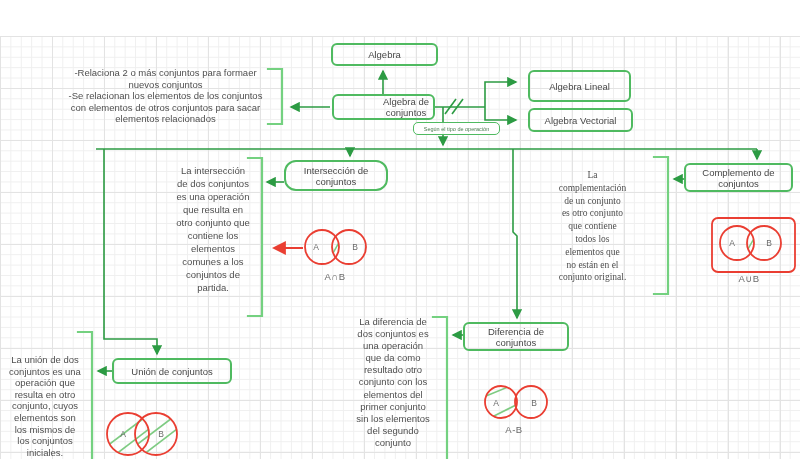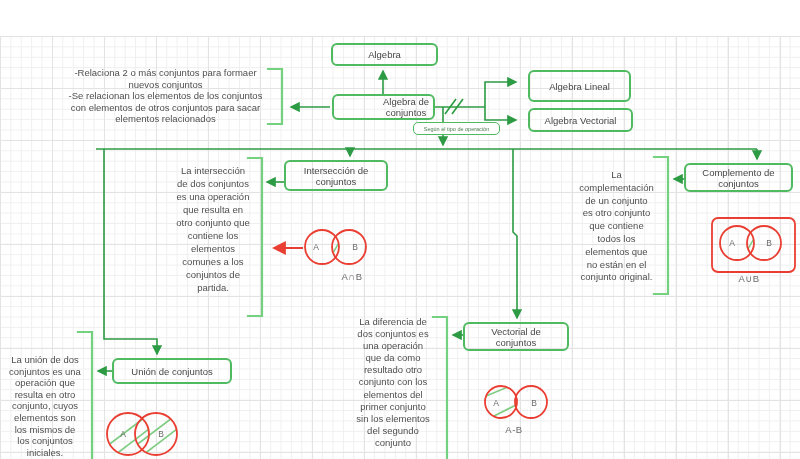--- a/index.html
+++ b/index.html
@@ -166,49 +166,49 @@
   <div class="node" style="left:331px;top:7px;width:107px;height:23px;">Algebra</div>
 
   <div class="node" style="left:332px;top:58px;width:103px;height:26px;padding-left:45px;">Algebra de conjuntos</div>
 
   <div class="mininode" style="left:413px;top:86px;width:87px;height:13px;">Según el tipo de operación</div>
 
   <div class="node" style="left:528px;top:34px;width:103px;height:32px;">Algebra Lineal</div>
 
   <div class="node" style="left:528px;top:72px;width:105px;height:24px;">Algebra Vectorial</div>
 
-  <div class="node" style="left:284px;top:124px;width:104px;height:31px;">Intersección de
+  <div class="node" style="left:284px;top:124px;width:104px;height:31px;border-radius:12px;">Intersección de
 conjuntos</div>
 
   <div class="node" style="left:684px;top:127px;width:109px;height:29px;">Complemento de
 conjuntos</div>
 
   <div class="node" style="left:112px;top:322px;width:120px;height:26px;">Unión de conjuntos</div>
 
-  <div class="node" style="left:463px;top:286px;width:106px;height:29px;">Vectorial de
+  <div class="node" style="left:463px;top:286px;width:106px;height:29px;">Diferencia de
 conjuntos</div>
 
   <div class="desc" style="left:58px;top:31px;width:215px;line-height:11.5px;">-Relaciona 2 o más conjuntos para formaer
 nuevos conjuntos
 -Se relacionan los elementos de los conjuntos
 con elementos de otros conjuntos para sacar
 elementos relacionados</div>
 
   <div class="desc" style="left:166px;top:128px;width:94px;line-height:13px;">La intersección
 de dos conjuntos
 es una operación
 que resulta en
 otro conjunto que
 contiene los
 elementos
 comunes a los
 conjuntos de
 partida.</div>
 
-  <div class="desc" style="left:568px;top:133px;width:97px;line-height:12.8px;">La
+  <div class="desc" style="left:544px;top:133px;width:97px;line-height:12.8px;font-family:Liberation Serif, serif;">La
 complementación
 de un conjunto
 es otro conjunto
 que contiene
 todos los
 elementos que
 no están en el
 conjunto original.</div>
 
   <div class="desc" style="left:2px;top:318px;width:86px;line-height:11.6px;">La unión de dos
@@ -228,21 +228,21 @@
 resultado otro
 conjunto con los
 elementos del
 primer conjunto
 sin los elementos
 del segundo
 conjunto</div>
 
   <div class="vlabel" style="left:316px;top:211px;">A</div>
   <div class="vlabel" style="left:355px;top:211px;">B</div>
-  <div class="vcap" style="left:352px;top:240px;">A∩B</div>
+  <div class="vcap" style="left:335px;top:240px;">A∩B</div>
 
   <div class="vlabel" style="left:732px;top:207px;">A</div>
   <div class="vlabel" style="left:769px;top:207px;">B</div>
   <div class="vcap" style="left:749px;top:242px;">A∪B</div>
 
   <div class="vlabel" style="left:123px;top:398px;">A</div>
   <div class="vlabel" style="left:161px;top:398px;">B</div>
   <div class="vcap" style="left:143px;top:431px;">A∪B</div>
 
   <div class="vlabel" style="left:496px;top:367px;">A</div>

